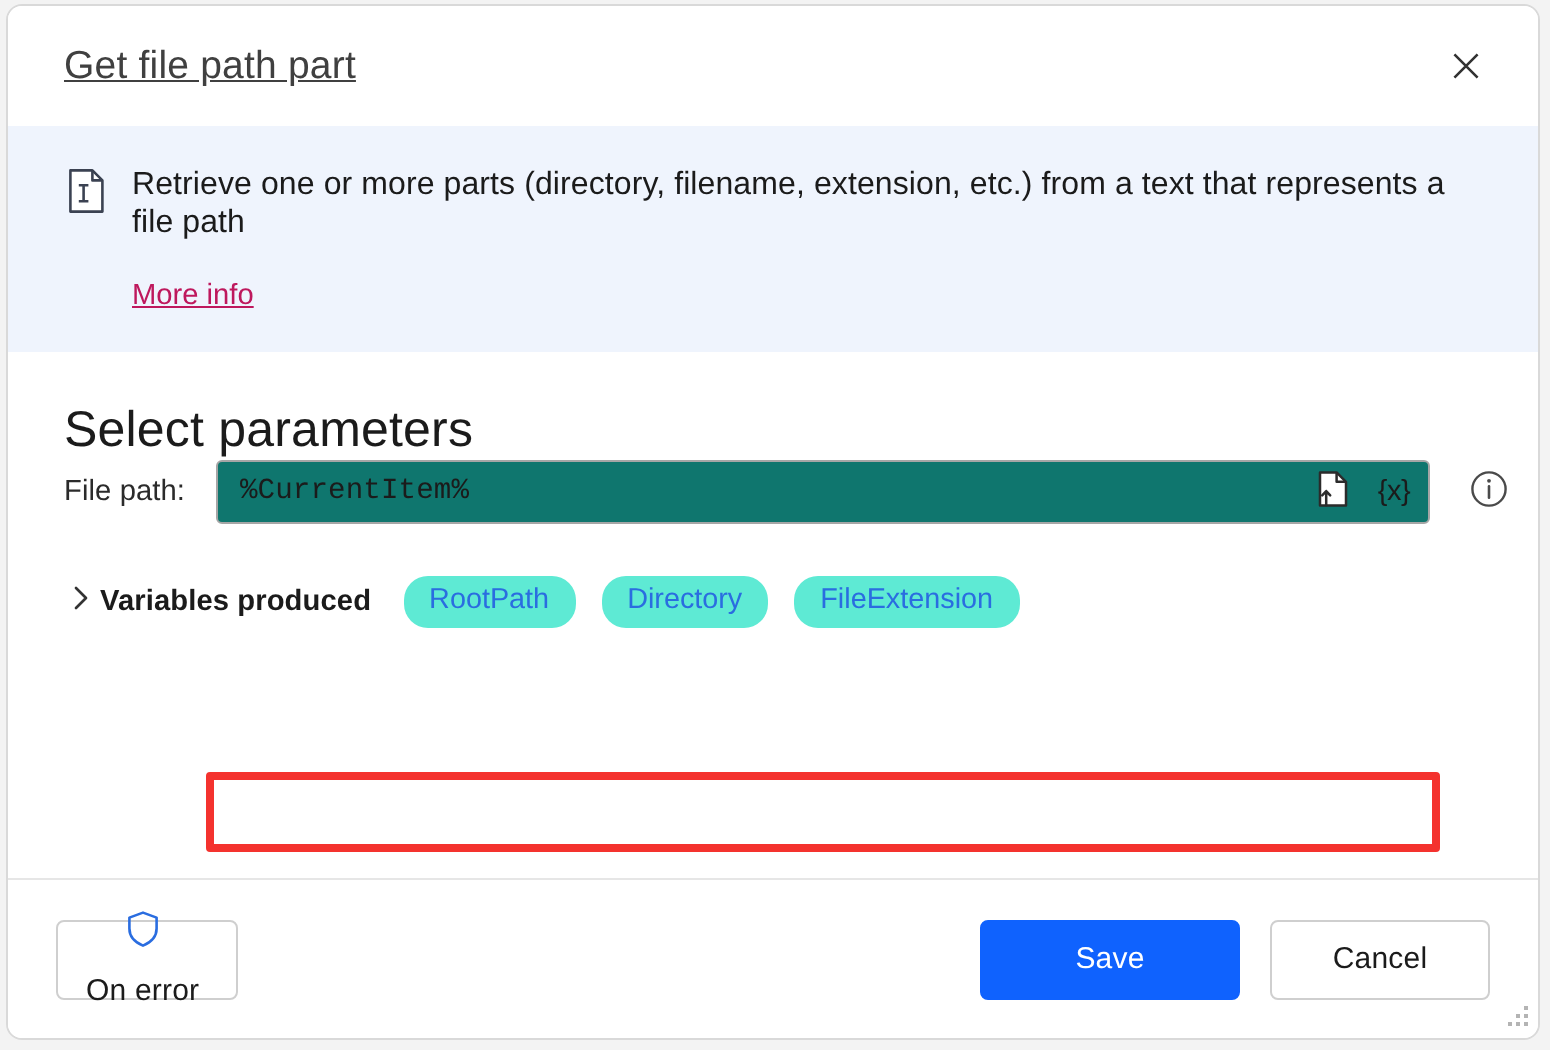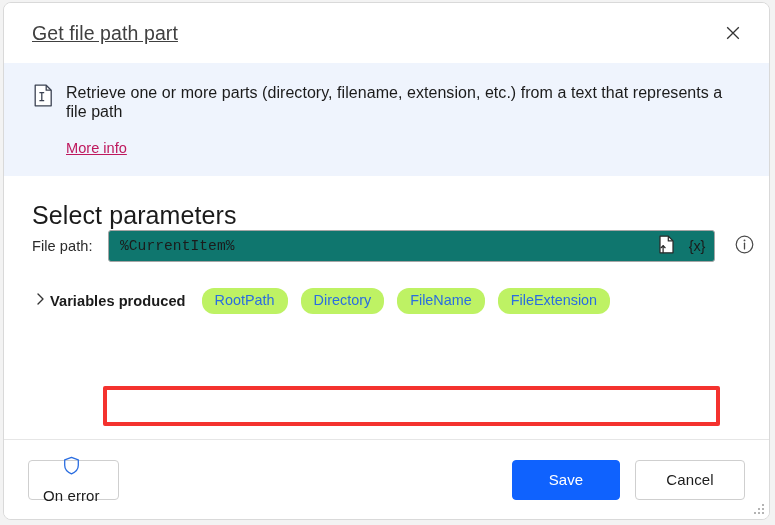--- a/index.html
+++ b/index.html
@@ -230,21 +230,21 @@
     margin-right: 16px;
     white-space: nowrap;
     letter-spacing: 0.05px;
   }
   .var-pills {
     display: flex;
     align-items: center;
     gap: 13px;
   }
   .var-pill {
-    background: #bef264;
+    background: #5eead4;
     color: #2a6de0;
     font-size: 14.4px;
     padding: 5px 13px 6px;
     border-radius: 12px;
     white-space: nowrap;
     cursor: pointer;
     line-height: 15px;
   }
 
   
@@ -274,21 +274,21 @@
     padding: 0 18px 0 14px;
     background: #ffffff;
     border: 1px solid #cfcfcf;
     color: #1b1b1b;
     gap: 9px;
     flex-direction: column;
   }
   .footer-spacer { flex: 1 1 auto; }
   .btn-save {
     height: 40px;
-    width: 108px;
+    width: 130px;
     background: #0f62fe;
     border: 1px solid #0f62fe;
     color: #ffffff;
     margin-right: 15px;
   }
   .btn-cancel {
     height: 40px;
     width: 110px;
     background: #ffffff;
     border: 1px solid #cfcfcf;
@@ -378,21 +378,20 @@
         <span>
           <svg width="11" height="14" viewBox="0 0 11 14" aria-hidden="true">
             <path d="M3 2 L8 7 L3 12" fill="none" stroke="#333333" stroke-width="1.35" stroke-linecap="round" stroke-linejoin="round"></path>
           </svg>
         </span>
       </span>
       <span class="vars-label">Variables produced</span>
       <span class="var-pills">
         <span class="var-pill">RootPath</span>
         <span class="var-pill">Directory</span>
-        <span class="var-pill">FileName</span>
         <span class="var-pill">FileExtension</span>
       </span>
     </div>
 
   </div>
 
   <div class="footer">
     <button class="btn btn-onerror">
       <span>
         <svg width="17" height="19" viewBox="0 0 17 19" aria-hidden="true">

